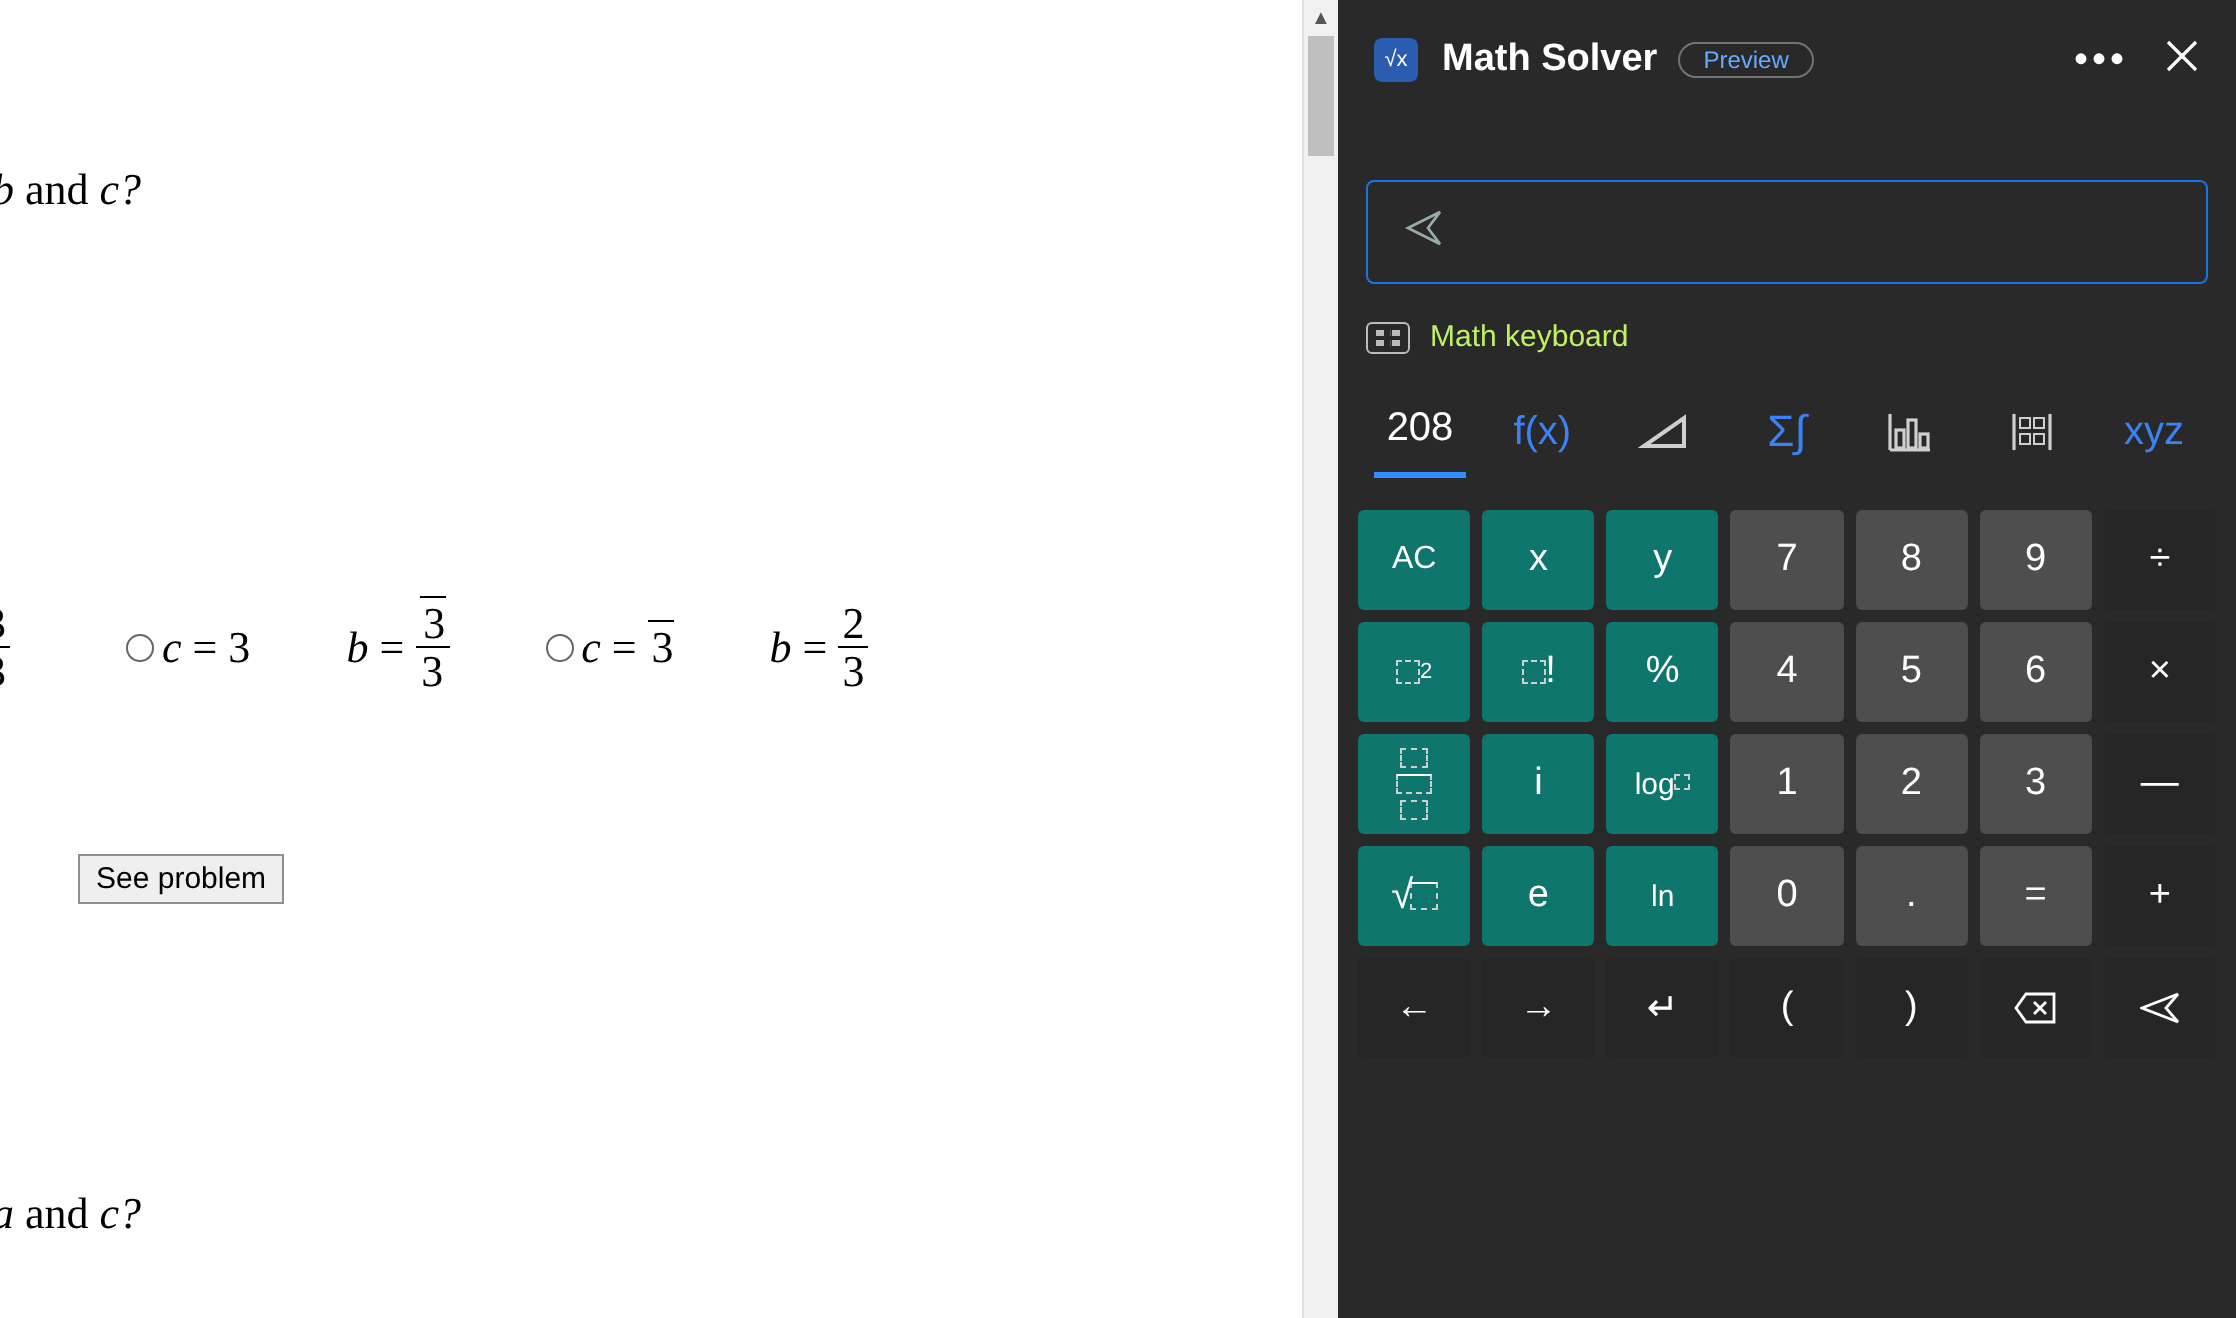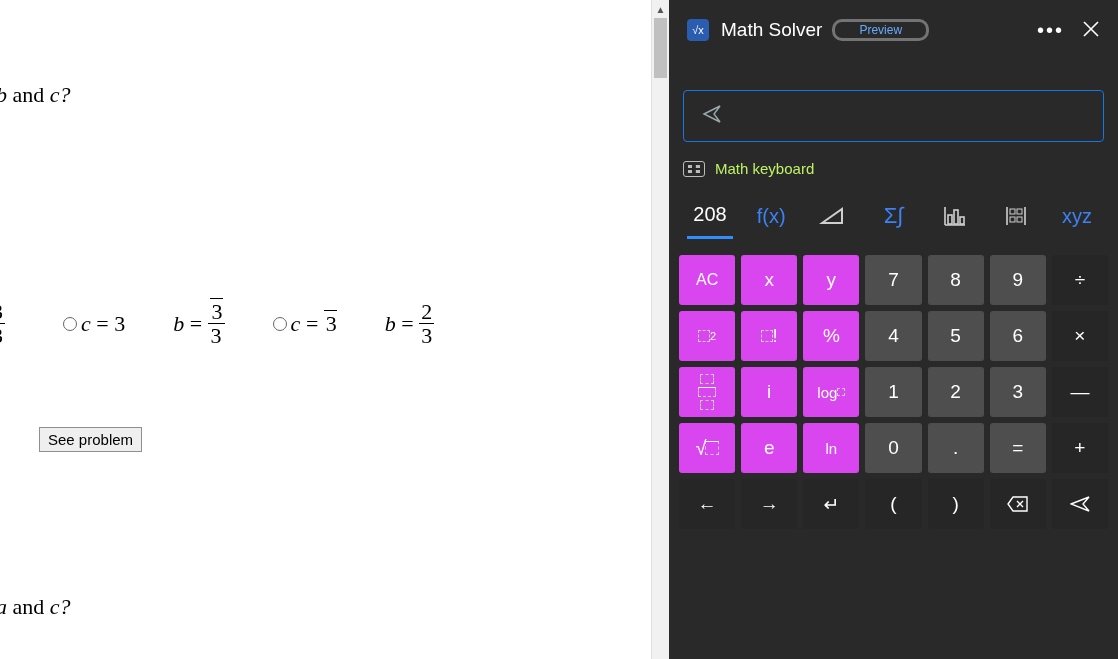--- a/index.html
+++ b/index.html
@@ -23,22 +23,22 @@
   .radio{display:inline-block;width:14px;height:14px;border:1.5px solid #666;border-radius:50%;margin-right:4px;vertical-align:middle}
   .seg{display:inline-flex;align-items:center;margin-left:8px}
   .it{font-style:italic}
   .gap-m{width:40px}
   .gap-l{width:50px}
 
   .see-sol{position:absolute;left:39px;top:427px;font-family:Arial;font-size:15px;background:#efefef;border:1px solid #8f8f8f;padding:3px 8px}
 
   .panel-header{display:flex;align-items:center;height:60px;padding:0 18px}
   .app-icon{width:22px;height:22px;border-radius:4px;background:#2a5db0;display:flex;align-items:center;justify-content:center;font-size:11px;color:#fff;margin-right:12px}
-  .panel-title{font-size:19px;font-weight:400;margin-right:10px}
-  .preview-badge{border:3px solid #737373;color:#66aaff;border-radius:10px;font-size:12px;padding:1px 24px}
+  .panel-title{font-size:19px;font-weight:700;margin-right:10px}
+  .preview-badge{border:1px solid #737373;color:#66aaff;border-radius:10px;font-size:12px;padding:1px 12px}
   .hdr-spacer{flex:1}
   .hdr-btn{font-size:20px;color:#fff;margin-left:18px;cursor:pointer;line-height:1}
   .dots{letter-spacing:2px}
 
   .select-bar{margin:2px 14px 0;background:#1062cf;border-radius:4px;height:44px;display:flex;align-items:center;justify-content:center;color:#fff;font-size:16px}
   .sel-icon{margin-right:10px;font-size:16px}
 
   .input-wrap{margin:30px 14px 0;border:1px solid #1775e6;border-radius:4px;height:52px;display:flex;align-items:center;padding:0 18px}
   .m-input{flex:1;background:transparent;border:none;outline:none;color:#e9e9e9;font-size:17px}
   .m-input::placeholder{color:#b3b3b3}
@@ -47,21 +47,21 @@
   .kbd-toggle{margin:18px 14px 0;display:flex;align-items:center;color:#bef264;font-size:15px}
   .kbd-toggle .ki{border:1px solid #bbb;border-radius:3px;width:22px;height:16px;margin-right:10px;position:relative}
   .kbd-toggle .ki::after{content:"";position:absolute;inset:3px 4px;border-top:3px dotted #bbb;border-bottom:3px dotted #bbb}
 
   .tabs{margin:26px 14px 0;display:flex;align-items:center;justify-content:space-between;padding:0 4px}
   .tab{color:#3b82f6;font-size:20px;padding-bottom:10px;cursor:pointer;display:flex;align-items:center;justify-content:center;min-width:46px}
   .tab.active{color:#fff;border-bottom:3px solid #2f8dff}
   .tab svg{display:block}
 
   .keypad{margin:16px 10px 10px;display:grid;grid-template-columns:repeat(7,1fr);grid-auto-rows:50px;gap:6px}
-  .key{display:flex;align-items:center;justify-content:center;font-size:19px;color:#fff;border-radius:3px;cursor:pointer;background:#d946ef}
+  .key{display:flex;align-items:center;justify-content:center;font-size:19px;color:#fff;border-radius:3px;cursor:pointer;background:#0f766e}
   .key.dark{background:#262626}
   .key.num{background:#4e4e4e}
   .key.ac{font-size:16px}
   .key.small{font-size:15px}
   .sup{font-size:11px;vertical-align:super}
   .sub{font-size:10px;vertical-align:sub}
   .ph-box{display:inline-block;width:12px;height:12px;border:1px dashed #cfcfcf}
   .ph-frac{display:inline-flex;flex-direction:column;align-items:center}
   .ph-frac span{width:14px;height:10px;border:1px dashed #cfcfcf}
   .ph-frac .bar{width:18px;border-top:1.5px solid #fff;margin:3px 0}

